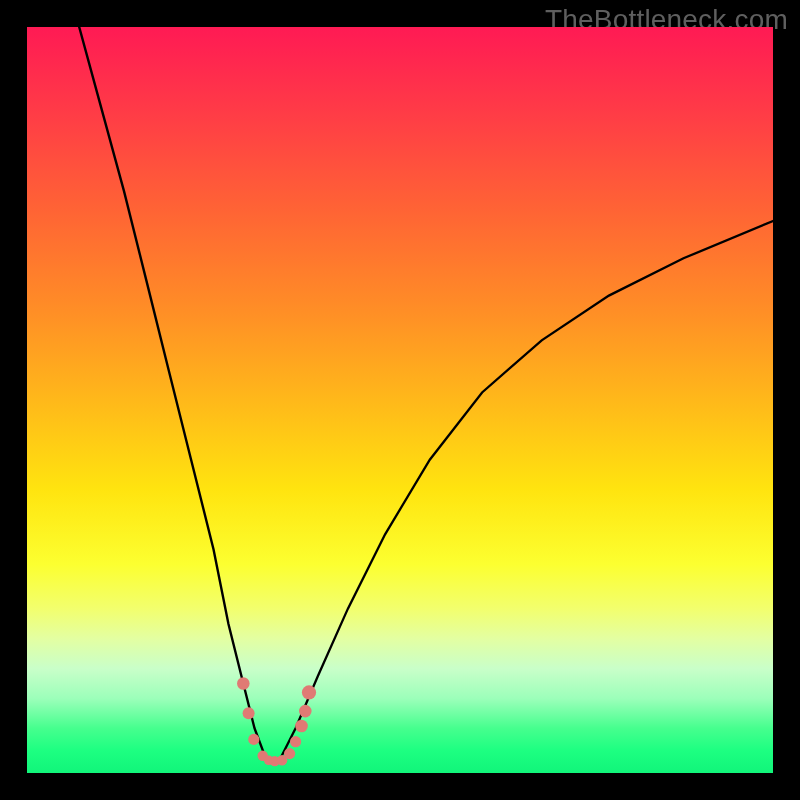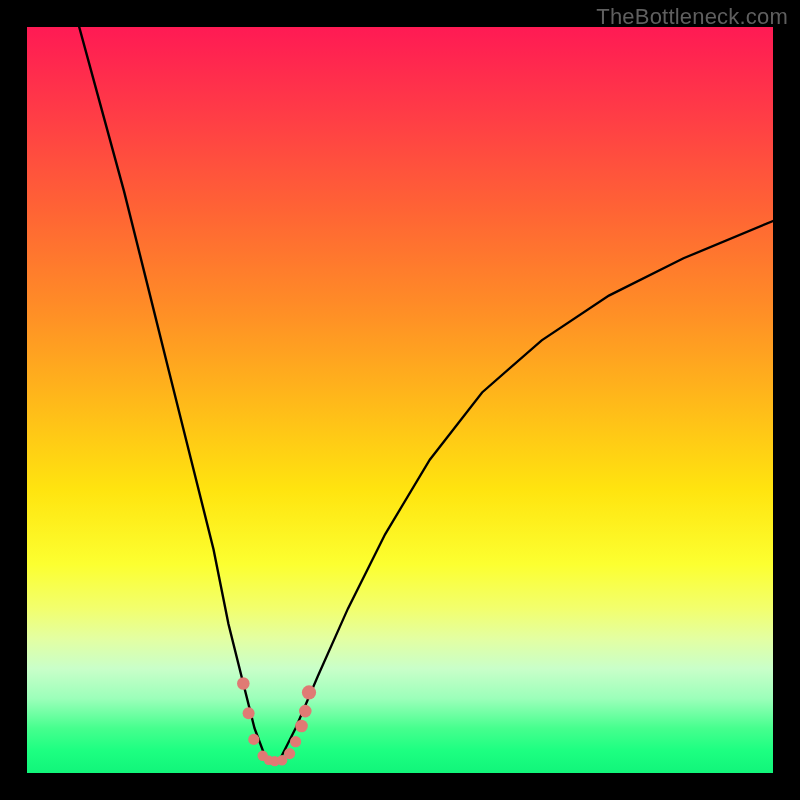--- a/index.html
+++ b/index.html
@@ -39,21 +39,21 @@
       #9cffba 90%,
       #46ff8e 94%,
       #1dff81 97%,
       #11f57a 100%
     );
   }
   .watermark {
     position: absolute;
     top: 4px;
     right: 12px;
-    font-size: 22px;
+    font-size: 28px;
     font-weight: 400;
     color: #5f5f5f;
     letter-spacing: 0.2px;
   }
   svg.curves {
     position: absolute;
     top: 0;
     left: 0;
     width: 746px;
     height: 746px;

